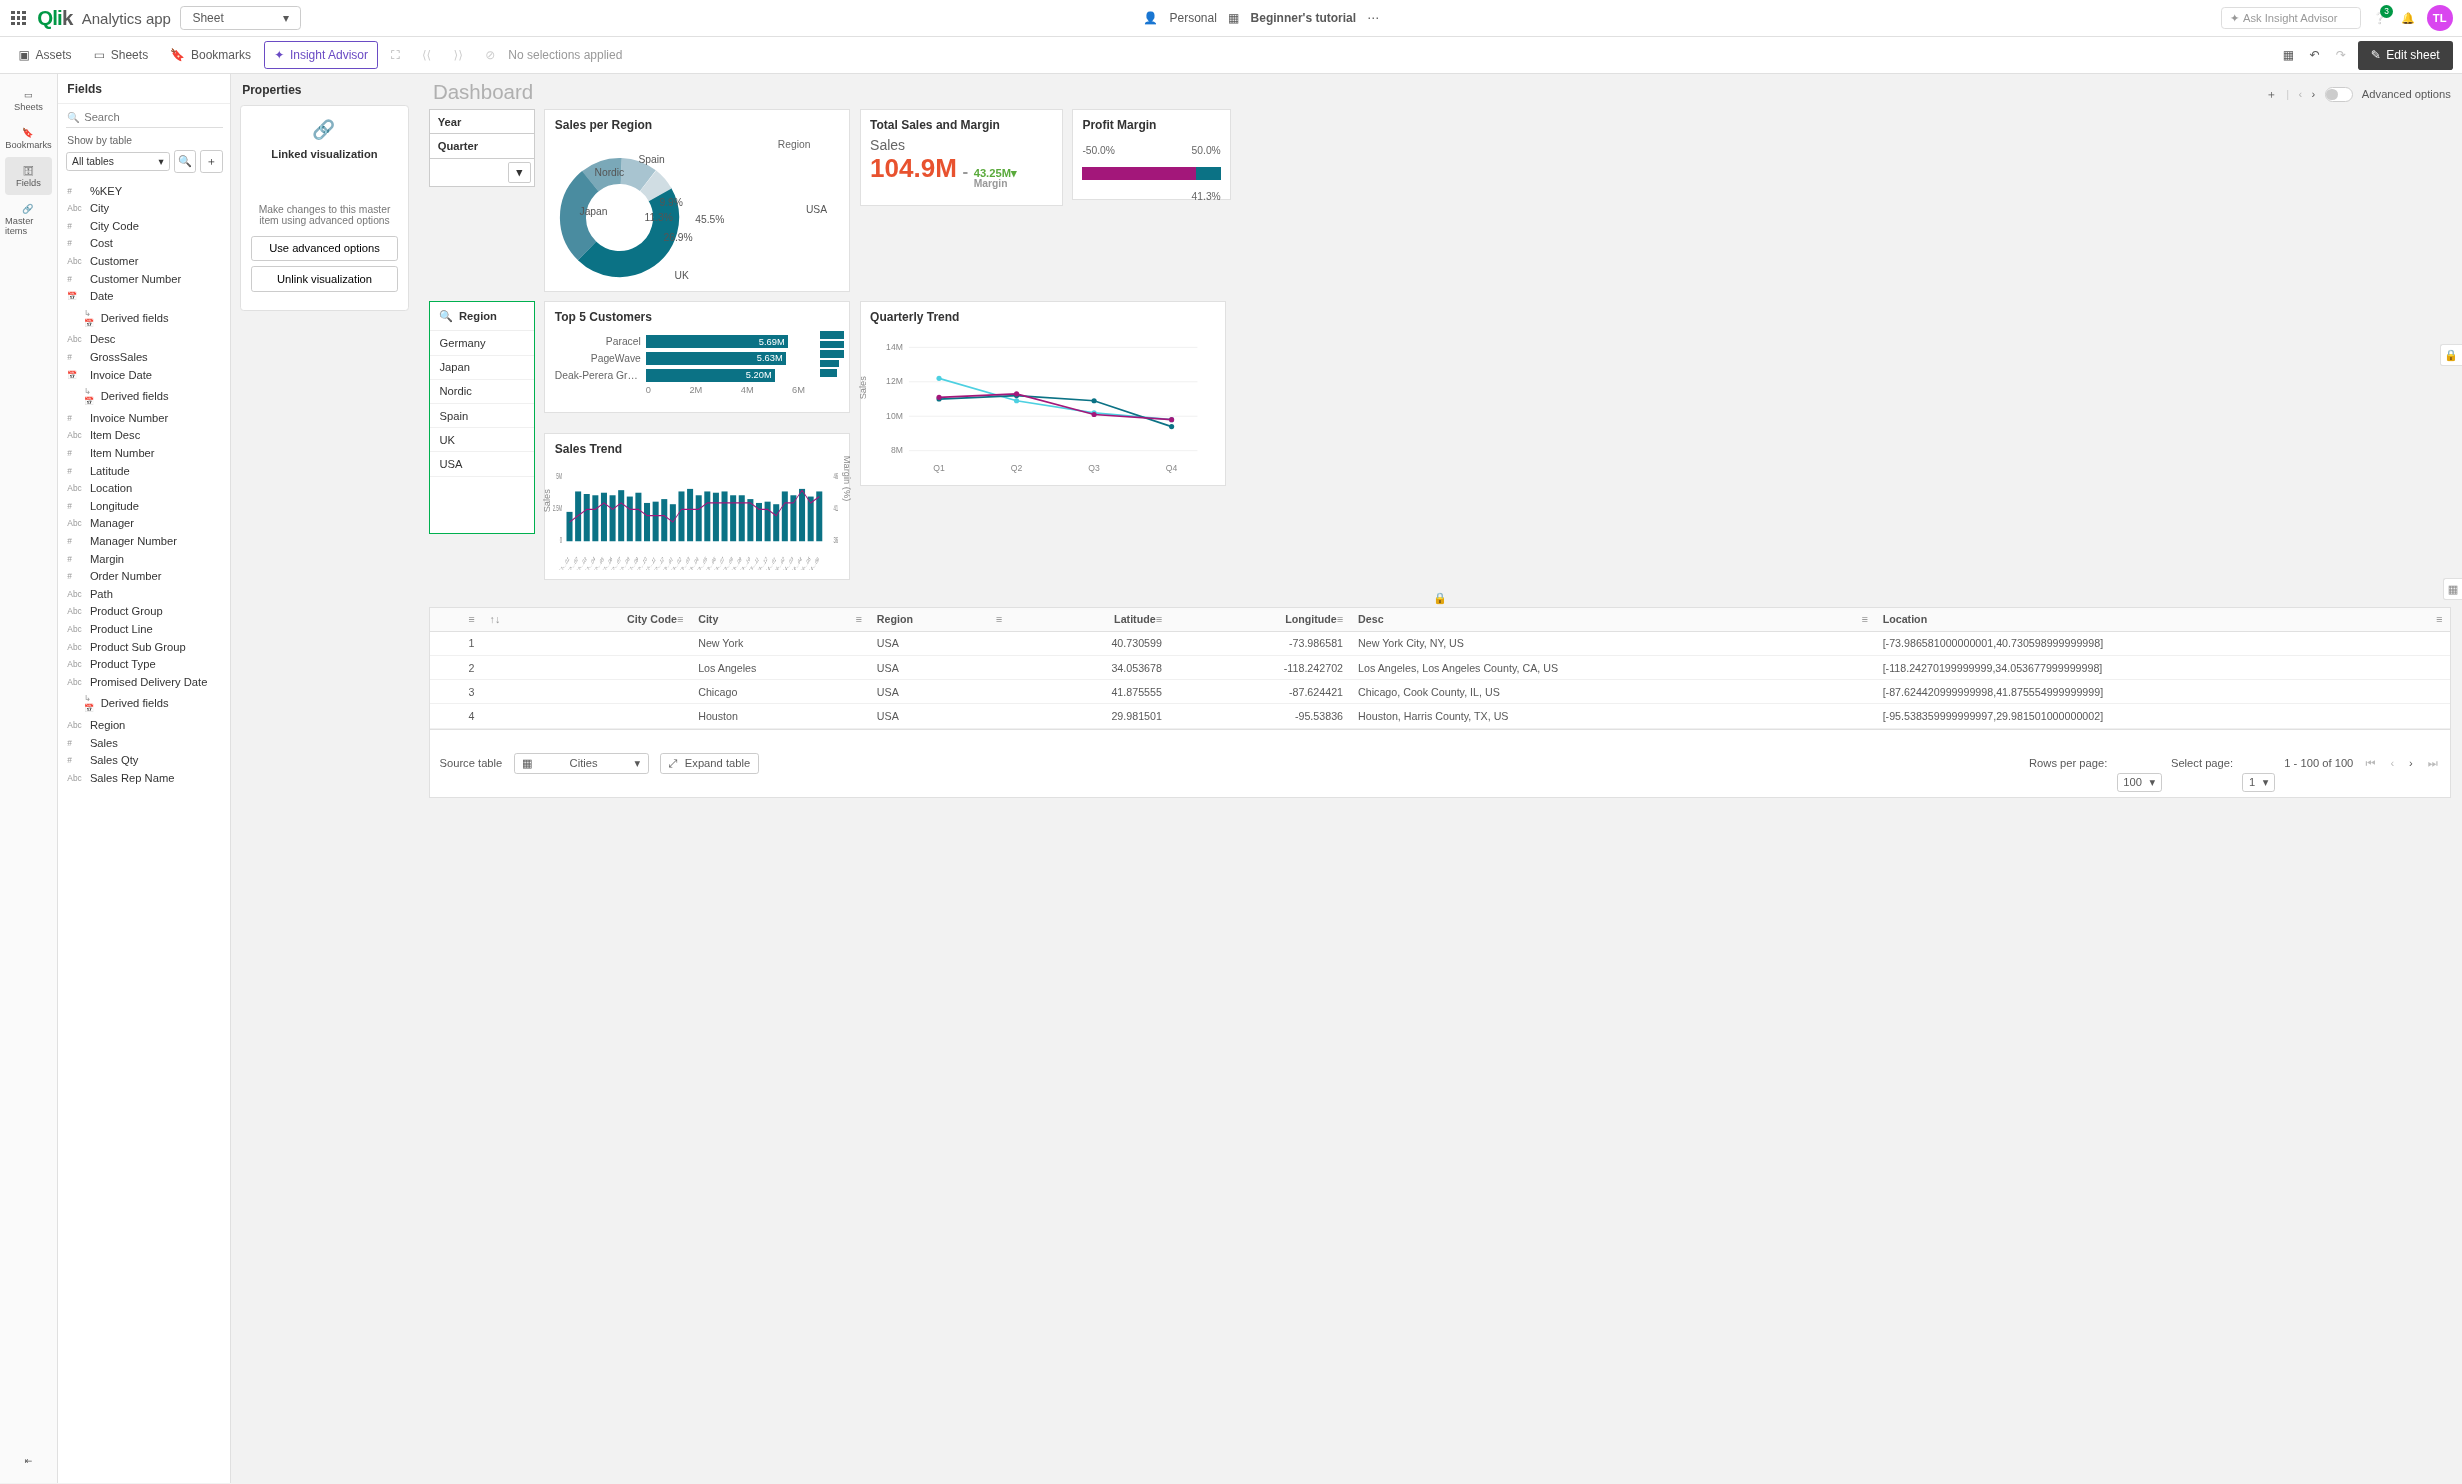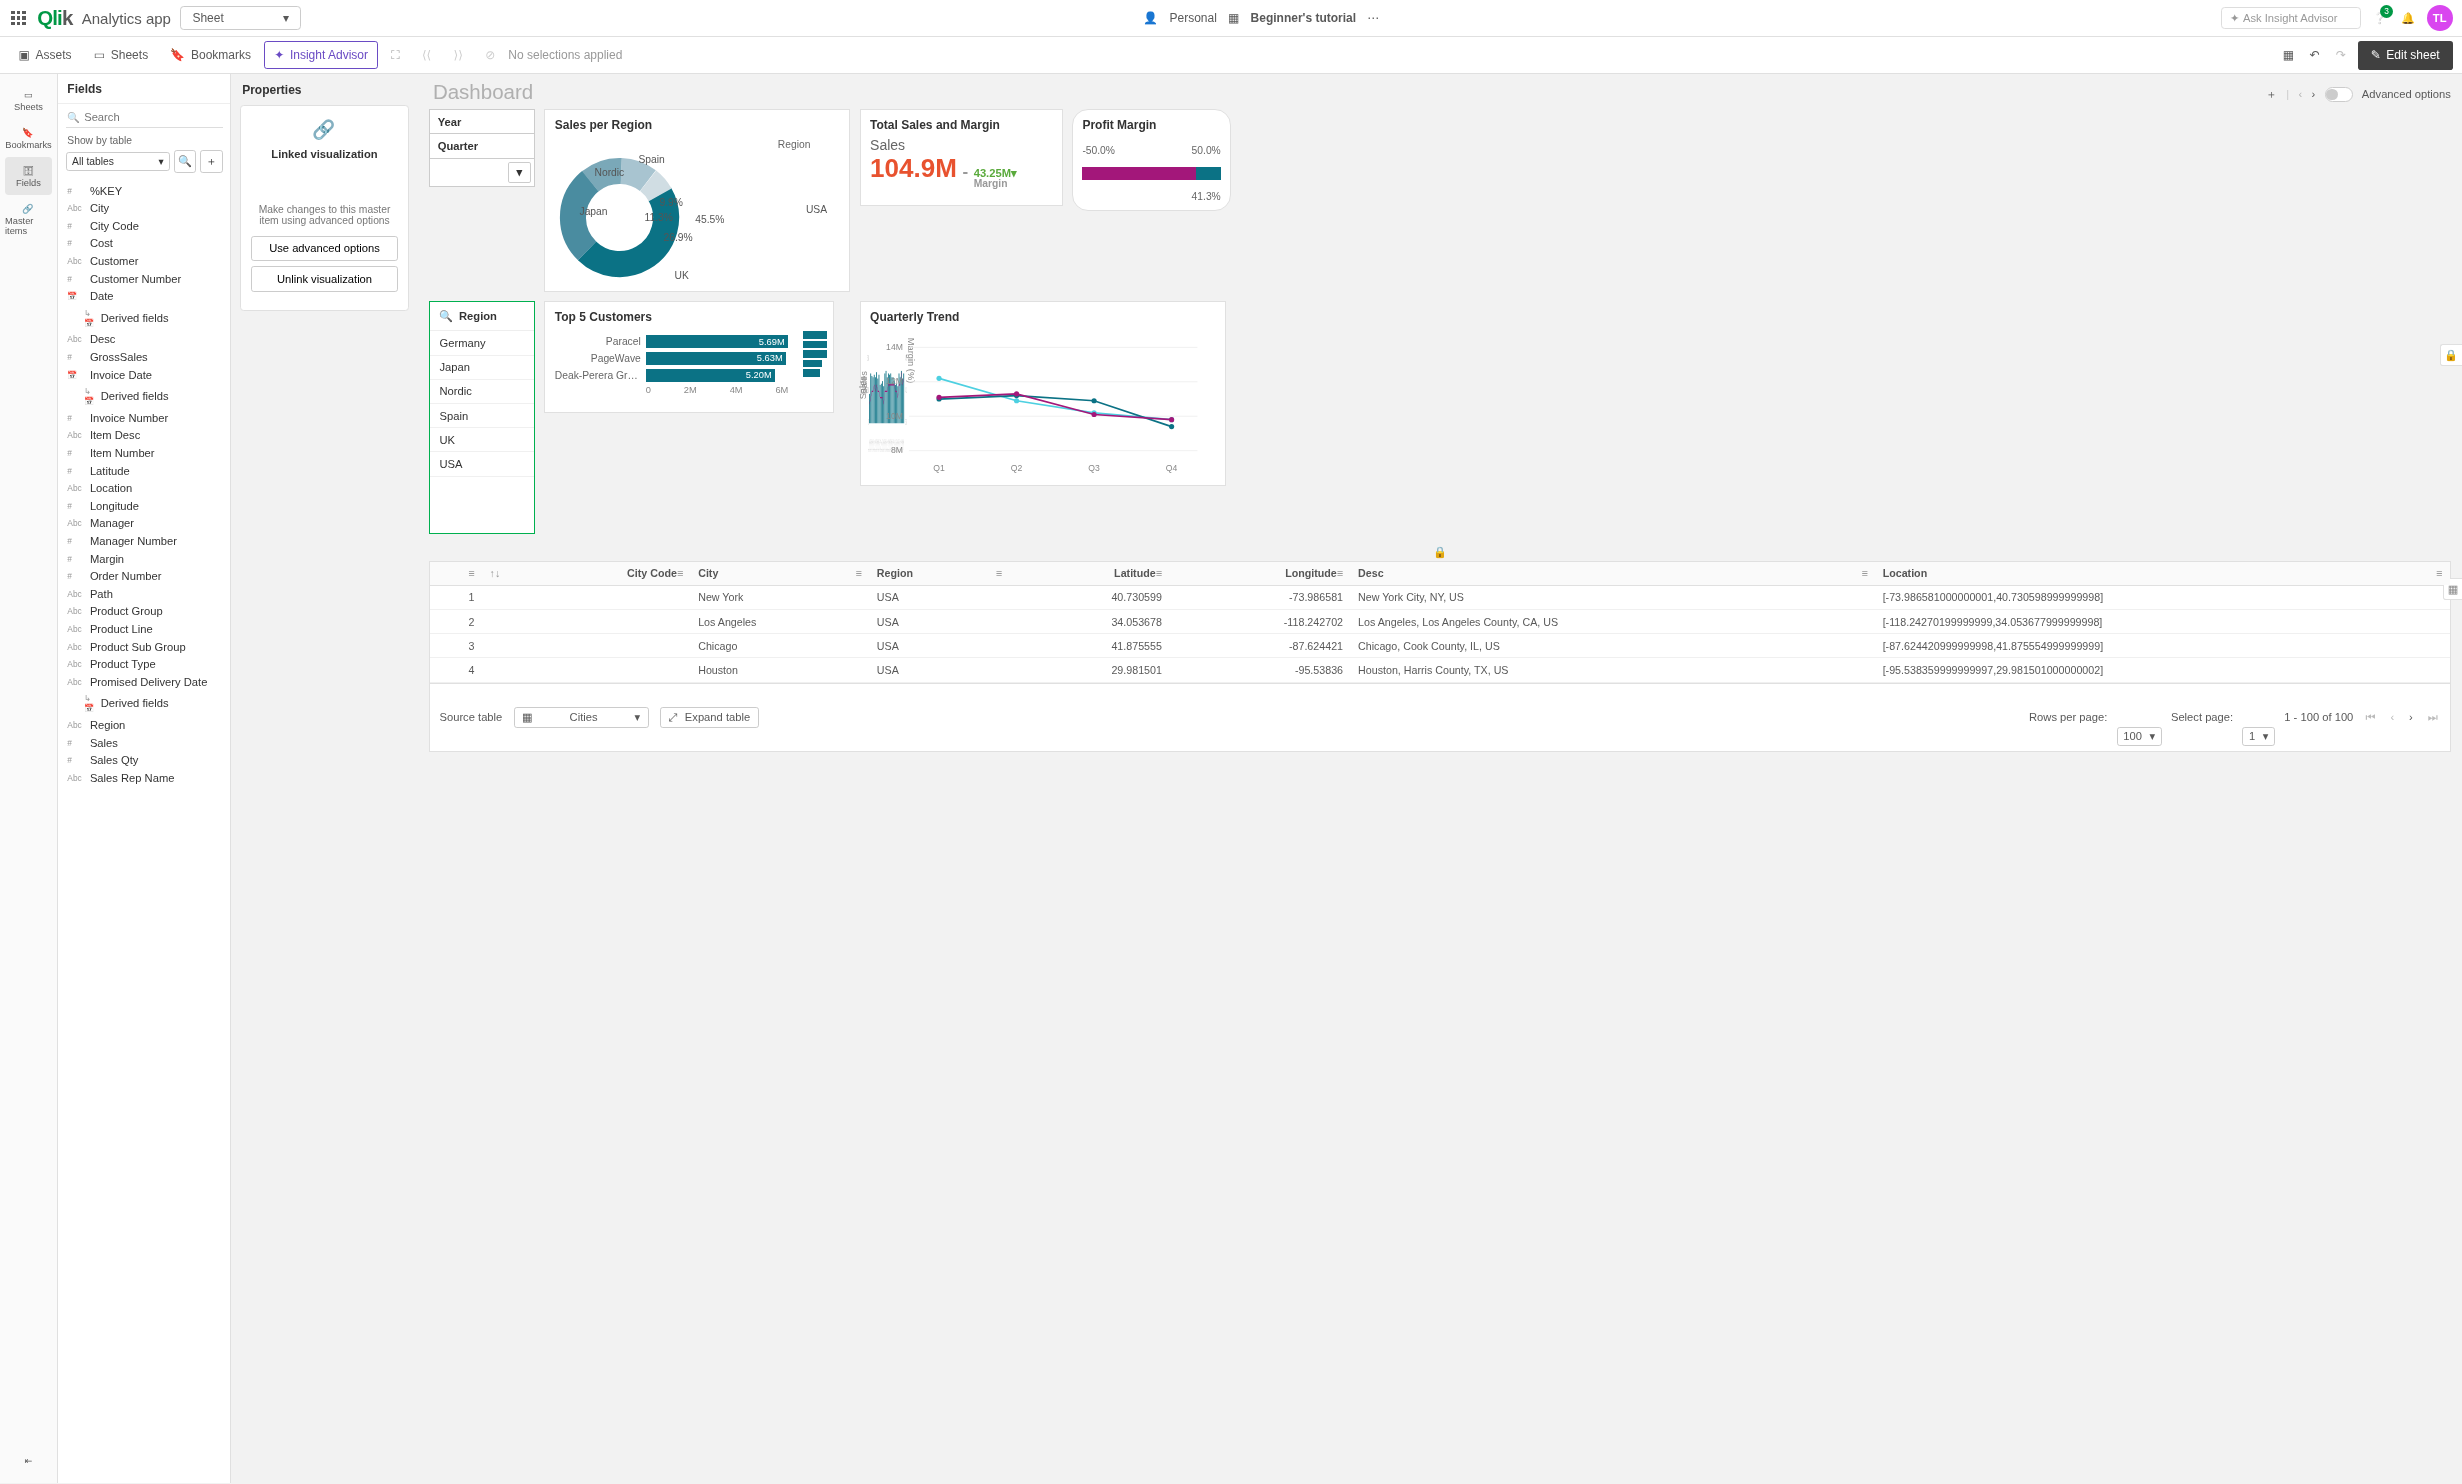--- a/index.html
+++ b/index.html
@@ -431,21 +431,21 @@
               <span>104.9M</span>
               <span style="color:#999;font-size:17px">-</span>
             <div style="display:flex;flex-direction:column;line-height:1">
                 <span class="sub"><span>43.25M</span>▾</span>
                 <span class="sub2">Margin</span>
               </div>
           </div>
         </div>
       </div>
 
-      <div class="card" style="height:102px;border-radius:16px;">
+      <div class="card" style="height:91px;">
         <div class="card-title">Profit Margin</div>
         <div class="pm-card">
           <div class="pm-row">
               <span>-50.0%</span>
               <span>50.0%</span>
             </div>
           <div class="pm-bar">
               <div class="seg"></div>
             </div>
           <div class="pm-row">
@@ -465,21 +465,21 @@
         <div id="region-items">
             <div class="region-item">Germany</div>
             <div class="region-item">Japan</div>
             <div class="region-item">Nordic</div>
             <div class="region-item">Spain</div>
             <div class="region-item">UK</div>
             <div class="region-item">USA</div>
           </div>
       </div>
 
-      <div style="display:flex;flex-direction:row;gap:27px;">
+      <div style="display:flex;flex-direction:column;gap:20px;">
         <div class="card" style="height:112px;">
           <div class="card-title">Top 5 Customers</div>
           <div style="display:flex;gap:5.6px;padding-right:5.6px;">
             <div class="bar-mini" style="flex:1">
               <div id="top5-bars">
                   <div class="bar-row">
                     <span class="bl">Paracel</span>
                     <div class="bt" style="width:142px">5.69M</div>
                   </div>
                   <div class="bar-row">

